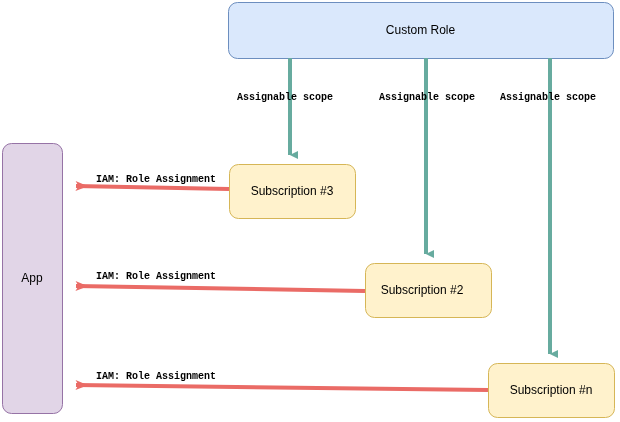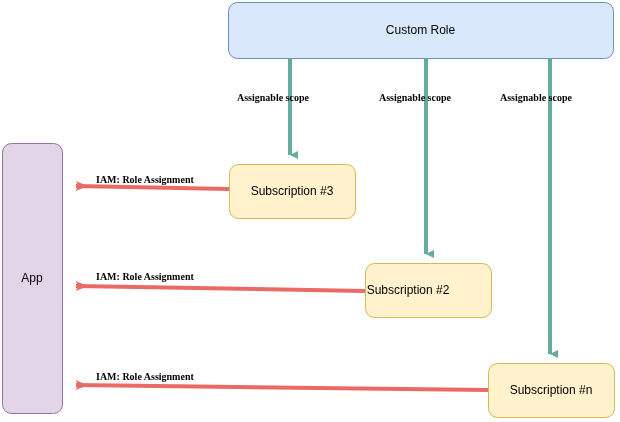--- a/index.html
+++ b/index.html
@@ -31,21 +31,21 @@
     color: #000000;
     font-family: "Liberation Sans", sans-serif;
     font-size: 12px;
     font-weight: normal;
     line-height: 1.2;
     pointer-events: none;
   }
   .edge-label {
     position: absolute;
     color: #000000;
-    font-family: Liberation Serif, serif;
+    font-family: Liberation Mono, monospace;
     font-size: 10px;
     font-weight: bold;
     white-space: nowrap;
     line-height: 1;
   }
 </style>
 </head>
 <body>
 
 <div id="canvas">
@@ -76,21 +76,21 @@
     <line x1="365" y1="291" x2="76" y2="286" stroke="#ea6b66" stroke-width="4" marker-end="url(#red-arrow)"></line>
     <line x1="488" y1="390" x2="76" y2="385" stroke="#ea6b66" stroke-width="4" marker-end="url(#red-arrow)"></line>
   </svg>
 
   <div class="node-label" style="left:2px; top:143px; width:60px; height:270px;">App</div>
 
   <div class="node-label" style="left:228px; top:2px; width:385px; height:56px;">Custom Role</div>
 
   <div class="node-label" style="left:229px; top:164px; width:126px; height:54px;">Subscription #3</div>
 
-  <div class="node-label" style="left:351px; top:263px; width:114px; height:54px;">Subscription #2</div>
+  <div class="node-label" style="left:365px; top:263px; width:114px; height:54px;">Subscription #2</div>
 
   <div class="node-label" style="left:488px; top:363px; width:126px; height:54px;">Subscription #n</div>
 
   <div class="edge-label" style="left:237px; top:93px;">Assignable scope</div>
 
   <div class="edge-label" style="left:379px; top:93px;">Assignable scope</div>
 
   <div class="edge-label" style="left:500px; top:93px;">Assignable scope</div>
 
   <div class="edge-label" style="left:96px; top:175px;">IAM: Role Assignment</div>

